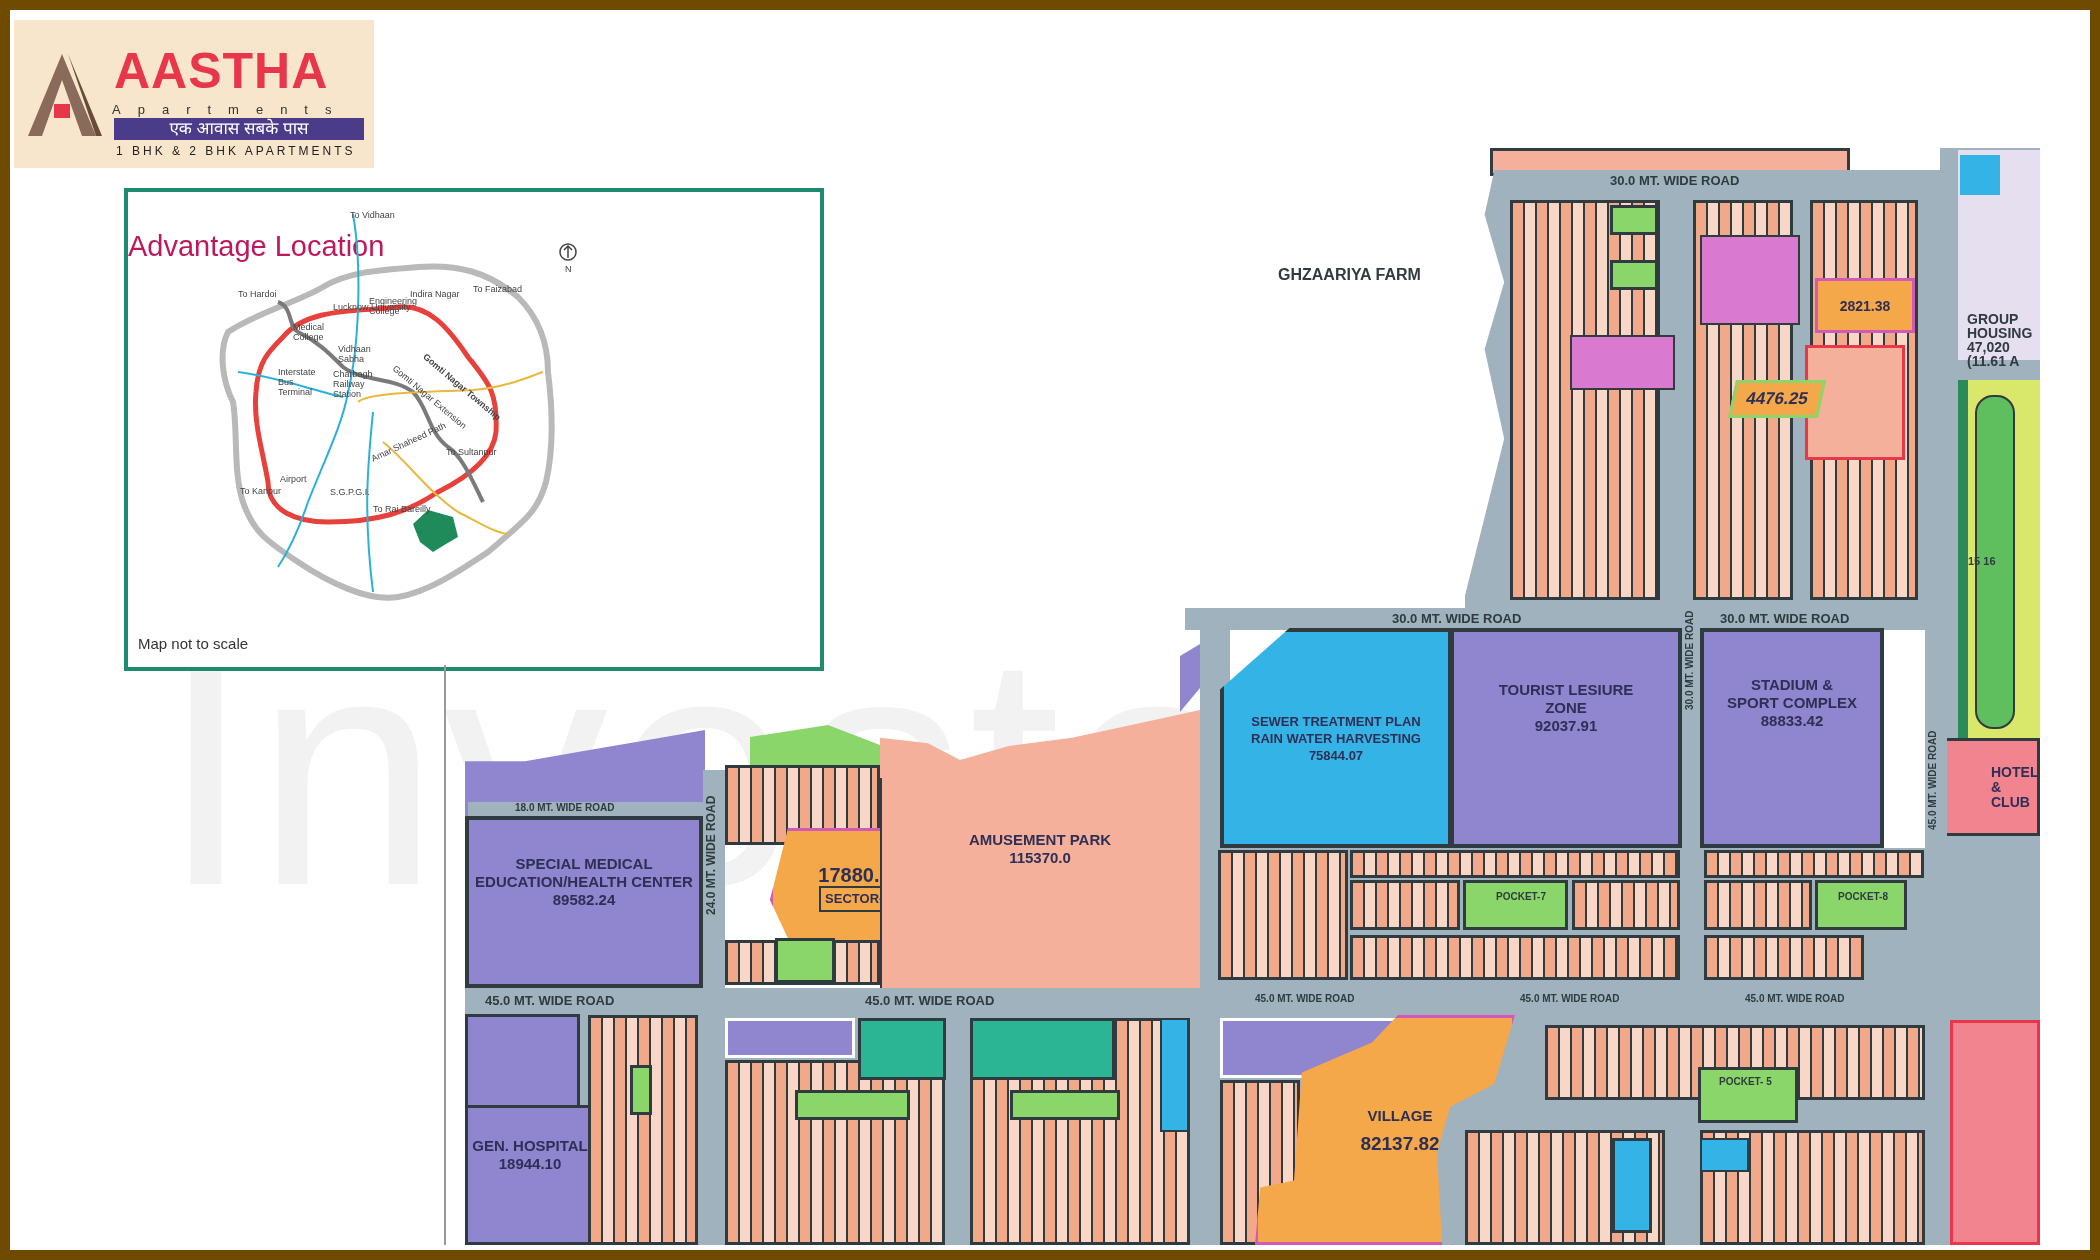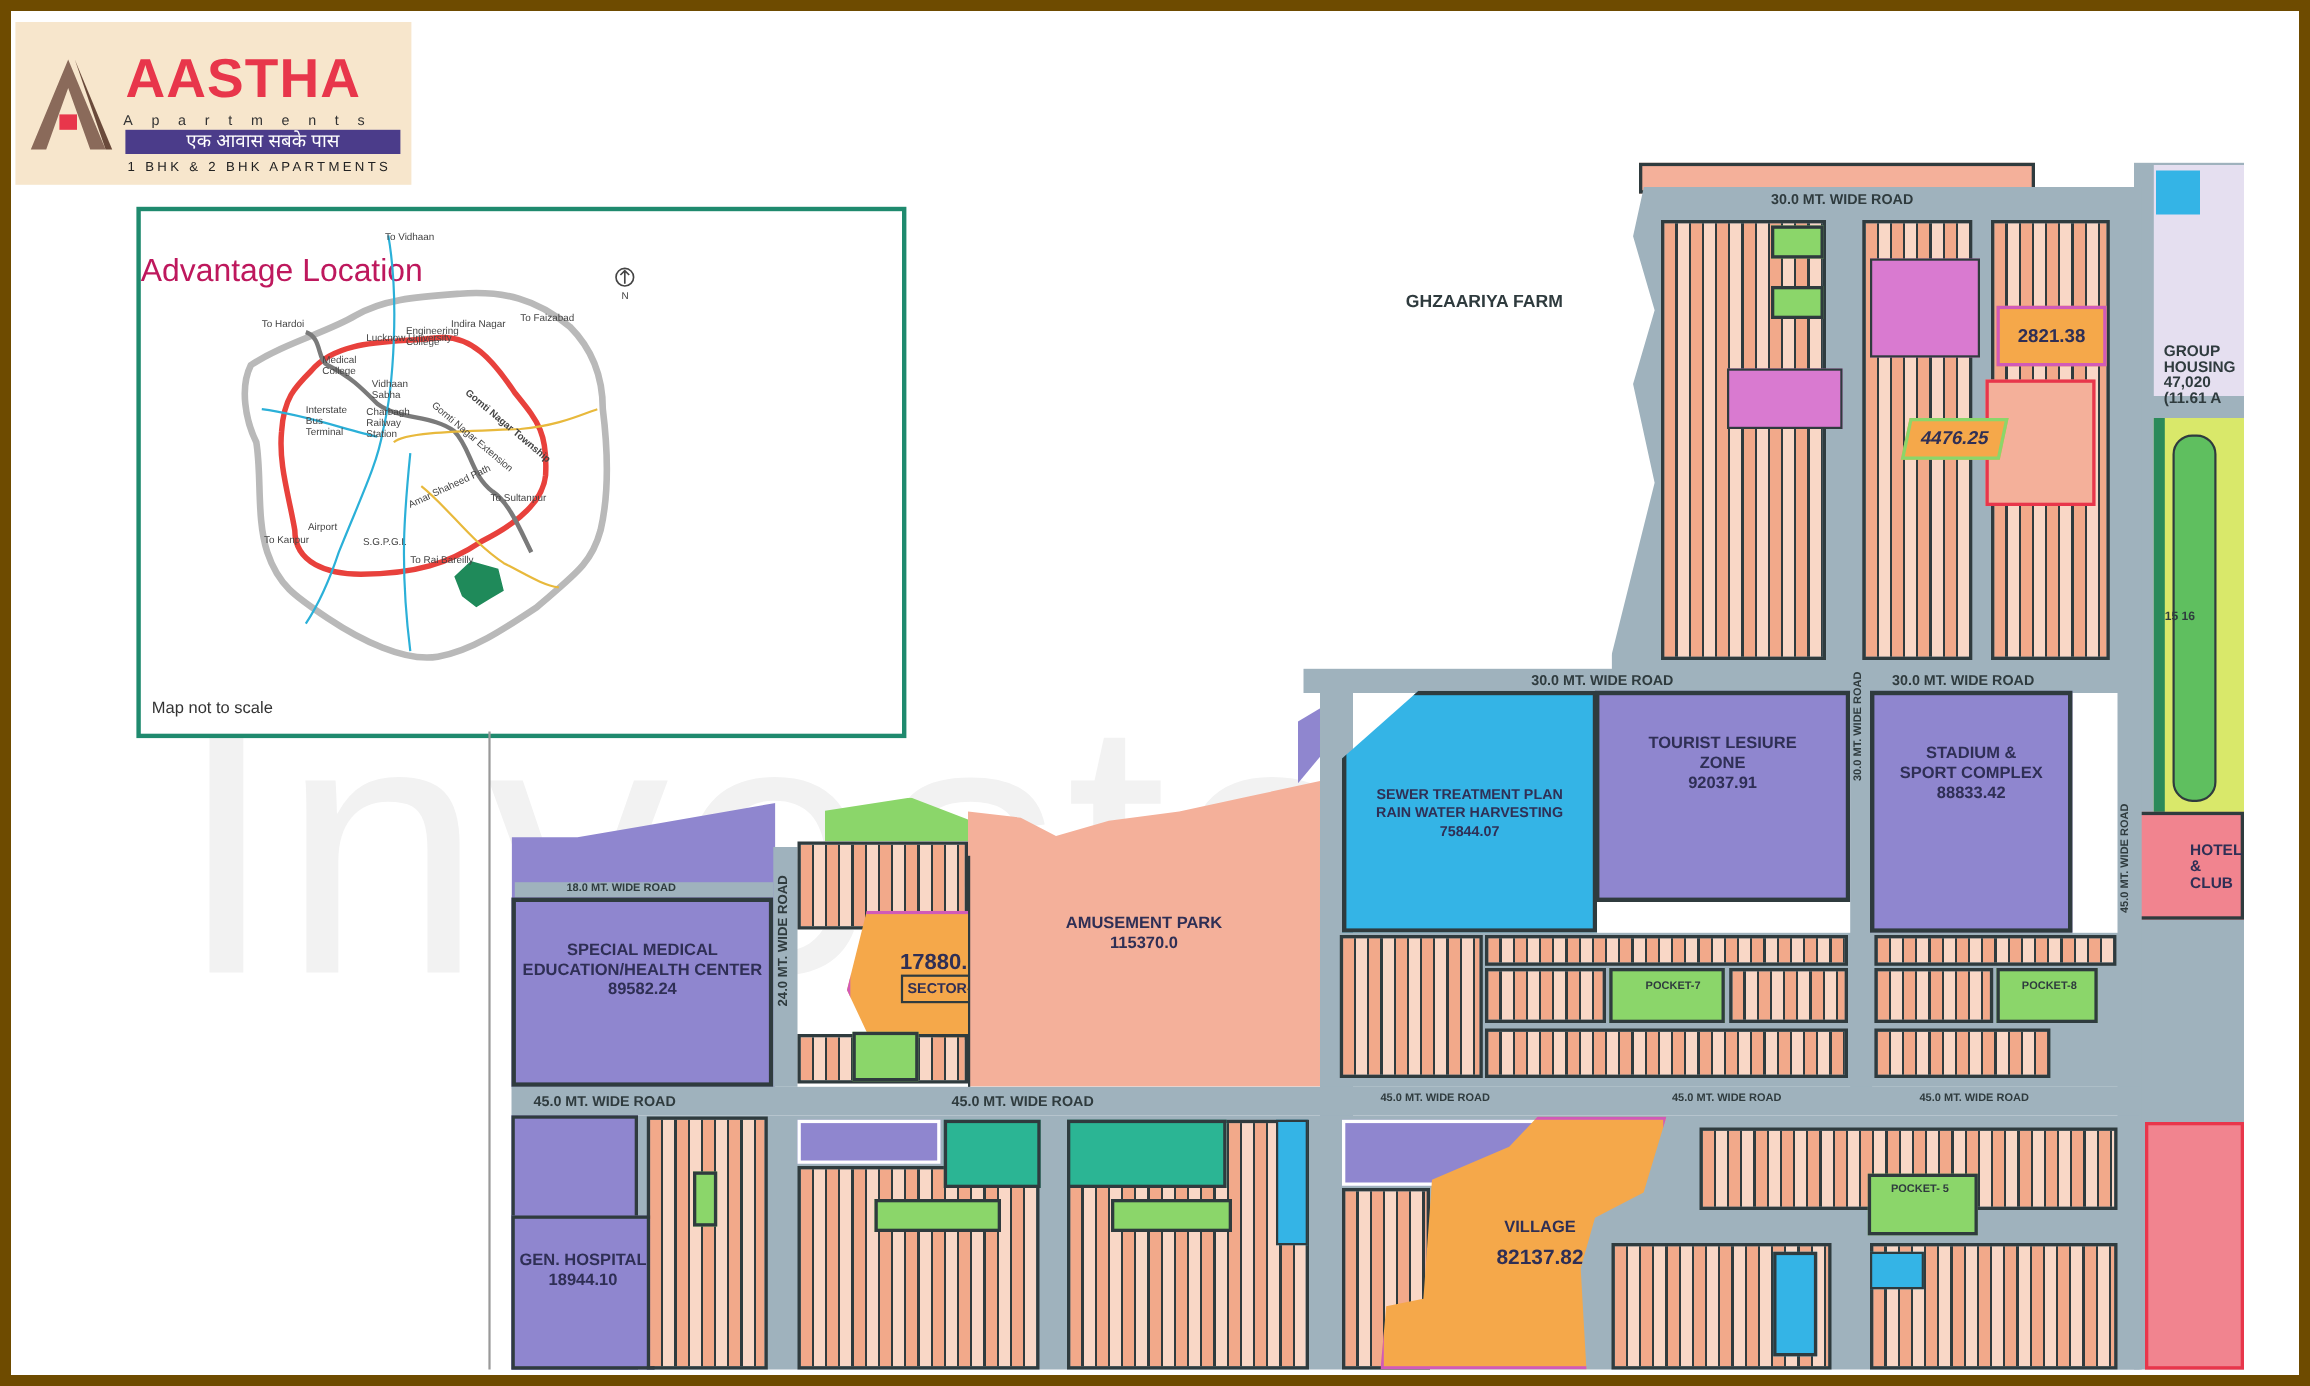--- a/index.html
+++ b/index.html
@@ -103,21 +103,21 @@
 
     <div class="road" style="left:1455px;top:160px;width:490px;height:448px;clip-path:polygon(6% 0,100% 0,100% 100%,0 100%,0 95%,8% 60%,4% 40%,8% 25%,4% 10%);"></div>
     <div class="rlabel" style="left:1600px;top:163px;">30.0 MT. WIDE ROAD</div>
     <div class="blocks" style="left:1500px;top:190px;width:150px;height:400px;"></div>
     <div class="park" style="left:1600px;top:195px;width:48px;height:30px;"></div>
     <div class="park" style="left:1600px;top:250px;width:48px;height:30px;"></div>
     <div class="zone" style="left:1560px;top:325px;width:105px;height:55px;background:#d97ad0;border-width:2px;"></div>
     <div class="blocks" style="left:1683px;top:190px;width:100px;height:400px;"></div>
     <div class="zone" style="left:1690px;top:225px;width:100px;height:90px;background:#d97ad0;border-width:2px;"></div>
     <div class="blocks" style="left:1800px;top:190px;width:108px;height:400px;"></div>
-    <div class="zone" style="left:1805px;top:268px;width:100px;height:55px;background:#f5a84a;border:3px solid #d15ab8;font-size:17px;">
+    <div class="zone" style="left:1805px;top:268px;width:100px;height:55px;background:#f5a84a;border:3px solid #d15ab8;font-size:14px;">
       <span>2821.38</span>
     </div>
     <div class="zone" style="left:1795px;top:335px;width:100px;height:115px;background:#f4b09a;border:3px solid #e8364b;"></div>
     <div class="zone" style="left:1722px;top:370px;width:90px;height:38px;background:#f5a84a;border:3px solid #8bd66a;font-size:17px;transform:skewX(-12deg);">
       <span>4476.25</span>
     </div>
 
     <div style="position:absolute;left:1930px;top:138px;width:100px;height:1097px;background:#9fb2bd;"></div>
     <div style="position:absolute;left:1948px;top:140px;width:82px;height:210px;background:#e5dff0;"></div>
     <div style="position:absolute;left:1950px;top:145px;width:40px;height:40px;background:#34b4e6;"></div>
@@ -142,21 +142,21 @@
     <div class="rlabel" style="left:1710px;top:601px;">30.0 MT. WIDE ROAD</div>
     <div class="road" style="left:1915px;top:160px;width:22px;height:1075px;"></div>
 
     <div class="zone" style="left:1170px;top:622px;width:40px;height:80px;background:#8f86cf;clip-path:polygon(100% 0,100% 40%,0 100%,0 30%);border:none;"></div>
     <div class="road" style="left:1190px;top:618px;width:30px;height:420px;"></div>
     <div class="zone" style="left:1210px;top:618px;width:232px;height:220px;background:#34b4e6;clip-path:polygon(30% 0,100% 0,100% 100%,0 100%,0 28%);font-size:13px;line-height:17px;">
       <span>SEWER TREATMENT PLAN</span>
       <span>RAIN WATER HARVESTING</span>
       <span>75844.07</span>
     </div>
-    <div class="zone" style="left:1440px;top:618px;width:232px;height:192px;background:#8f86cf;padding-bottom:60px;">
+    <div class="zone" style="left:1440px;top:618px;width:232px;height:220px;background:#8f86cf;padding-bottom:60px;">
       <span>TOURIST LESIURE</span>
       <span>ZONE</span>
       <span>92037.91</span>
     </div>
     <div class="road" style="left:1672px;top:618px;width:20px;height:380px;"></div>
     <div class="zone" style="left:1690px;top:618px;width:184px;height:220px;background:#8f86cf;padding-bottom:70px;">
       <span>STADIUM &amp;</span>
       <span>SPORT COMPLEX</span>
       <span>88833.42</span>
     </div>

